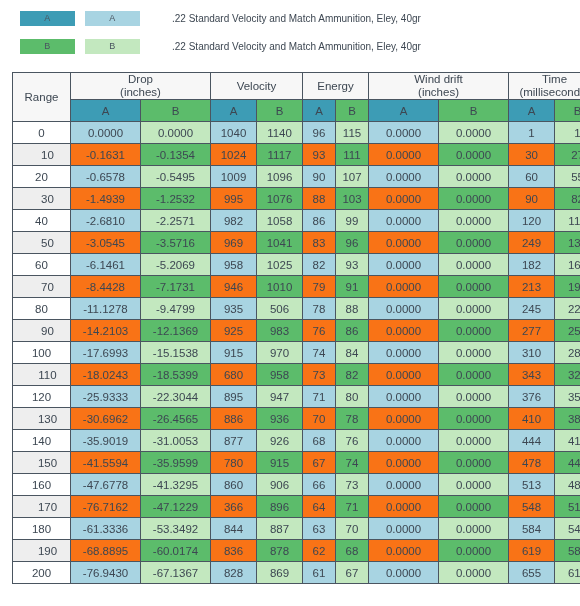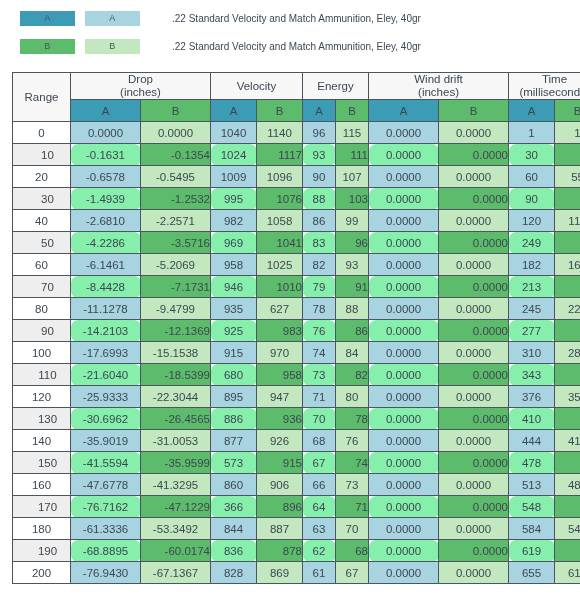--- a/index.html
+++ b/index.html
@@ -100,22 +100,22 @@
     text-align: right;
     padding-right: 9px;
   }
 
   
   tr.r-even td.range { background: #ffffff; }
   tr.r-odd  td.range { background: #eeeeee; padding-left: 12px; }
 
   tr.r-even td.a { background: #a8d4e2; }
   tr.r-even td.b { background: #c3e8bf; }
-  tr.r-odd  td.a { background: #86efac; border-radius: 7px; }
-  tr.r-odd  td.b { background: #5cbc6b; text-align: right; }
+  tr.r-odd  td.a { background: #f97316; }
+  tr.r-odd  td.b { background: #5cbc6b; }
 
   
   col.c-range { width: 58px; }
   col.c-drop  { width: 70px; }
   col.c-vel   { width: 46px; }
   col.c-en    { width: 33px; }
   col.c-wind  { width: 70px; }
   col.c-time  { width: 46px; }
 </style>
 </head>
@@ -236,21 +236,21 @@
             <td class="num b">1058</td>
             <td class="num a">86</td>
             <td class="num b">99</td>
             <td class="num a">0.0000</td>
             <td class="num b">0.0000</td>
             <td class="num a">120</td>
             <td class="num b">110</td>
           </tr>
           <tr class="r-odd">
             <td class="range">50</td>
-            <td class="num a">-4.2286</td>
+            <td class="num a">-3.0545</td>
             <td class="num b">-3.5716</td>
             <td class="num a">969</td>
             <td class="num b">1041</td>
             <td class="num a">83</td>
             <td class="num b">96</td>
             <td class="num a">0.0000</td>
             <td class="num b">0.0000</td>
             <td class="num a">249</td>
             <td class="num b">139</td>
           </tr>
@@ -278,21 +278,21 @@
             <td class="num a">0.0000</td>
             <td class="num b">0.0000</td>
             <td class="num a">213</td>
             <td class="num b">197</td>
           </tr>
           <tr class="r-even">
             <td class="range">80</td>
             <td class="num a">-11.1278</td>
             <td class="num b">-9.4799</td>
             <td class="num a">935</td>
-            <td class="num b">627</td>
+            <td class="num b">506</td>
             <td class="num a">78</td>
             <td class="num b">88</td>
             <td class="num a">0.0000</td>
             <td class="num b">0.0000</td>
             <td class="num a">245</td>
             <td class="num b">227</td>
           </tr>
           <tr class="r-odd">
             <td class="range">90</td>
             <td class="num a">-14.2103</td>
@@ -314,21 +314,21 @@
             <td class="num b">970</td>
             <td class="num a">74</td>
             <td class="num b">84</td>
             <td class="num a">0.0000</td>
             <td class="num b">0.0000</td>
             <td class="num a">310</td>
             <td class="num b">288</td>
           </tr>
           <tr class="r-odd">
             <td class="range">110</td>
-            <td class="num a">-21.6040</td>
+            <td class="num a">-18.0243</td>
             <td class="num b">-18.5399</td>
             <td class="num a">680</td>
             <td class="num b">958</td>
             <td class="num a">73</td>
             <td class="num b">82</td>
             <td class="num a">0.0000</td>
             <td class="num b">0.0000</td>
             <td class="num a">343</td>
             <td class="num b">320</td>
           </tr>
@@ -368,21 +368,21 @@
             <td class="num b">76</td>
             <td class="num a">0.0000</td>
             <td class="num b">0.0000</td>
             <td class="num a">444</td>
             <td class="num b">415</td>
           </tr>
           <tr class="r-odd">
             <td class="range">150</td>
             <td class="num a">-41.5594</td>
             <td class="num b">-35.9599</td>
-            <td class="num a">573</td>
+            <td class="num a">780</td>
             <td class="num b">915</td>
             <td class="num a">67</td>
             <td class="num b">74</td>
             <td class="num a">0.0000</td>
             <td class="num b">0.0000</td>
             <td class="num a">478</td>
             <td class="num b">448</td>
           </tr>
           <tr class="r-even">
             <td class="range">160</td>

